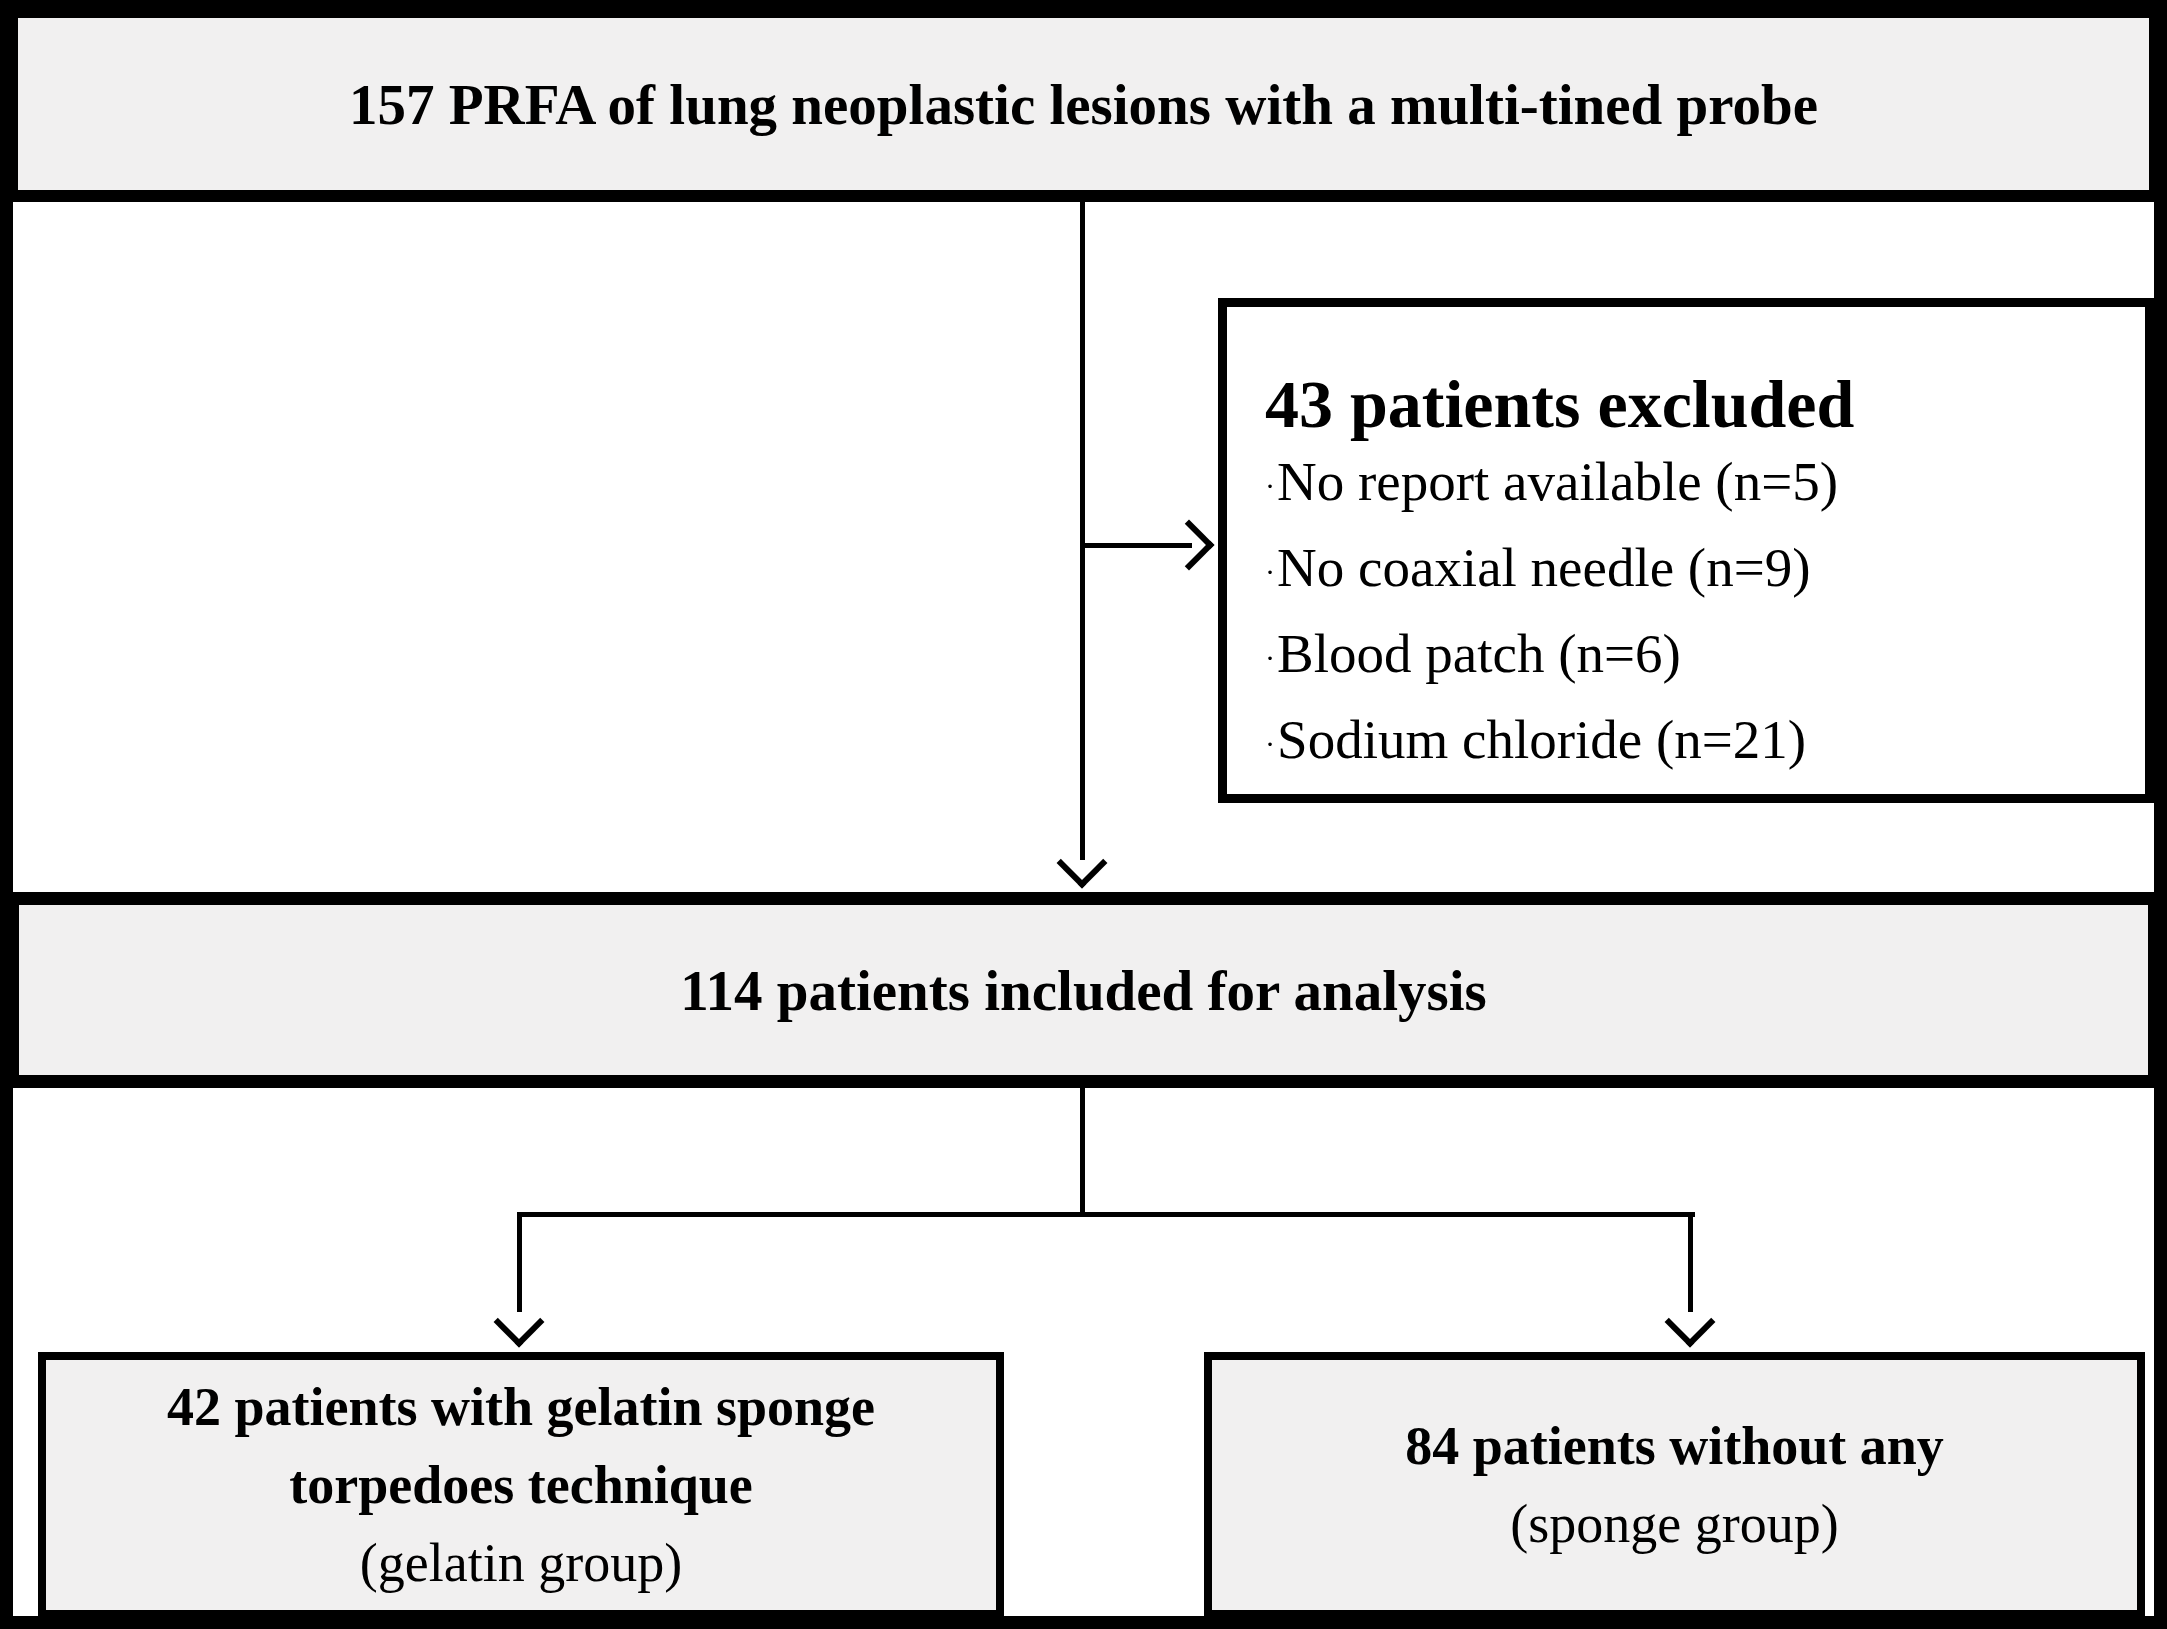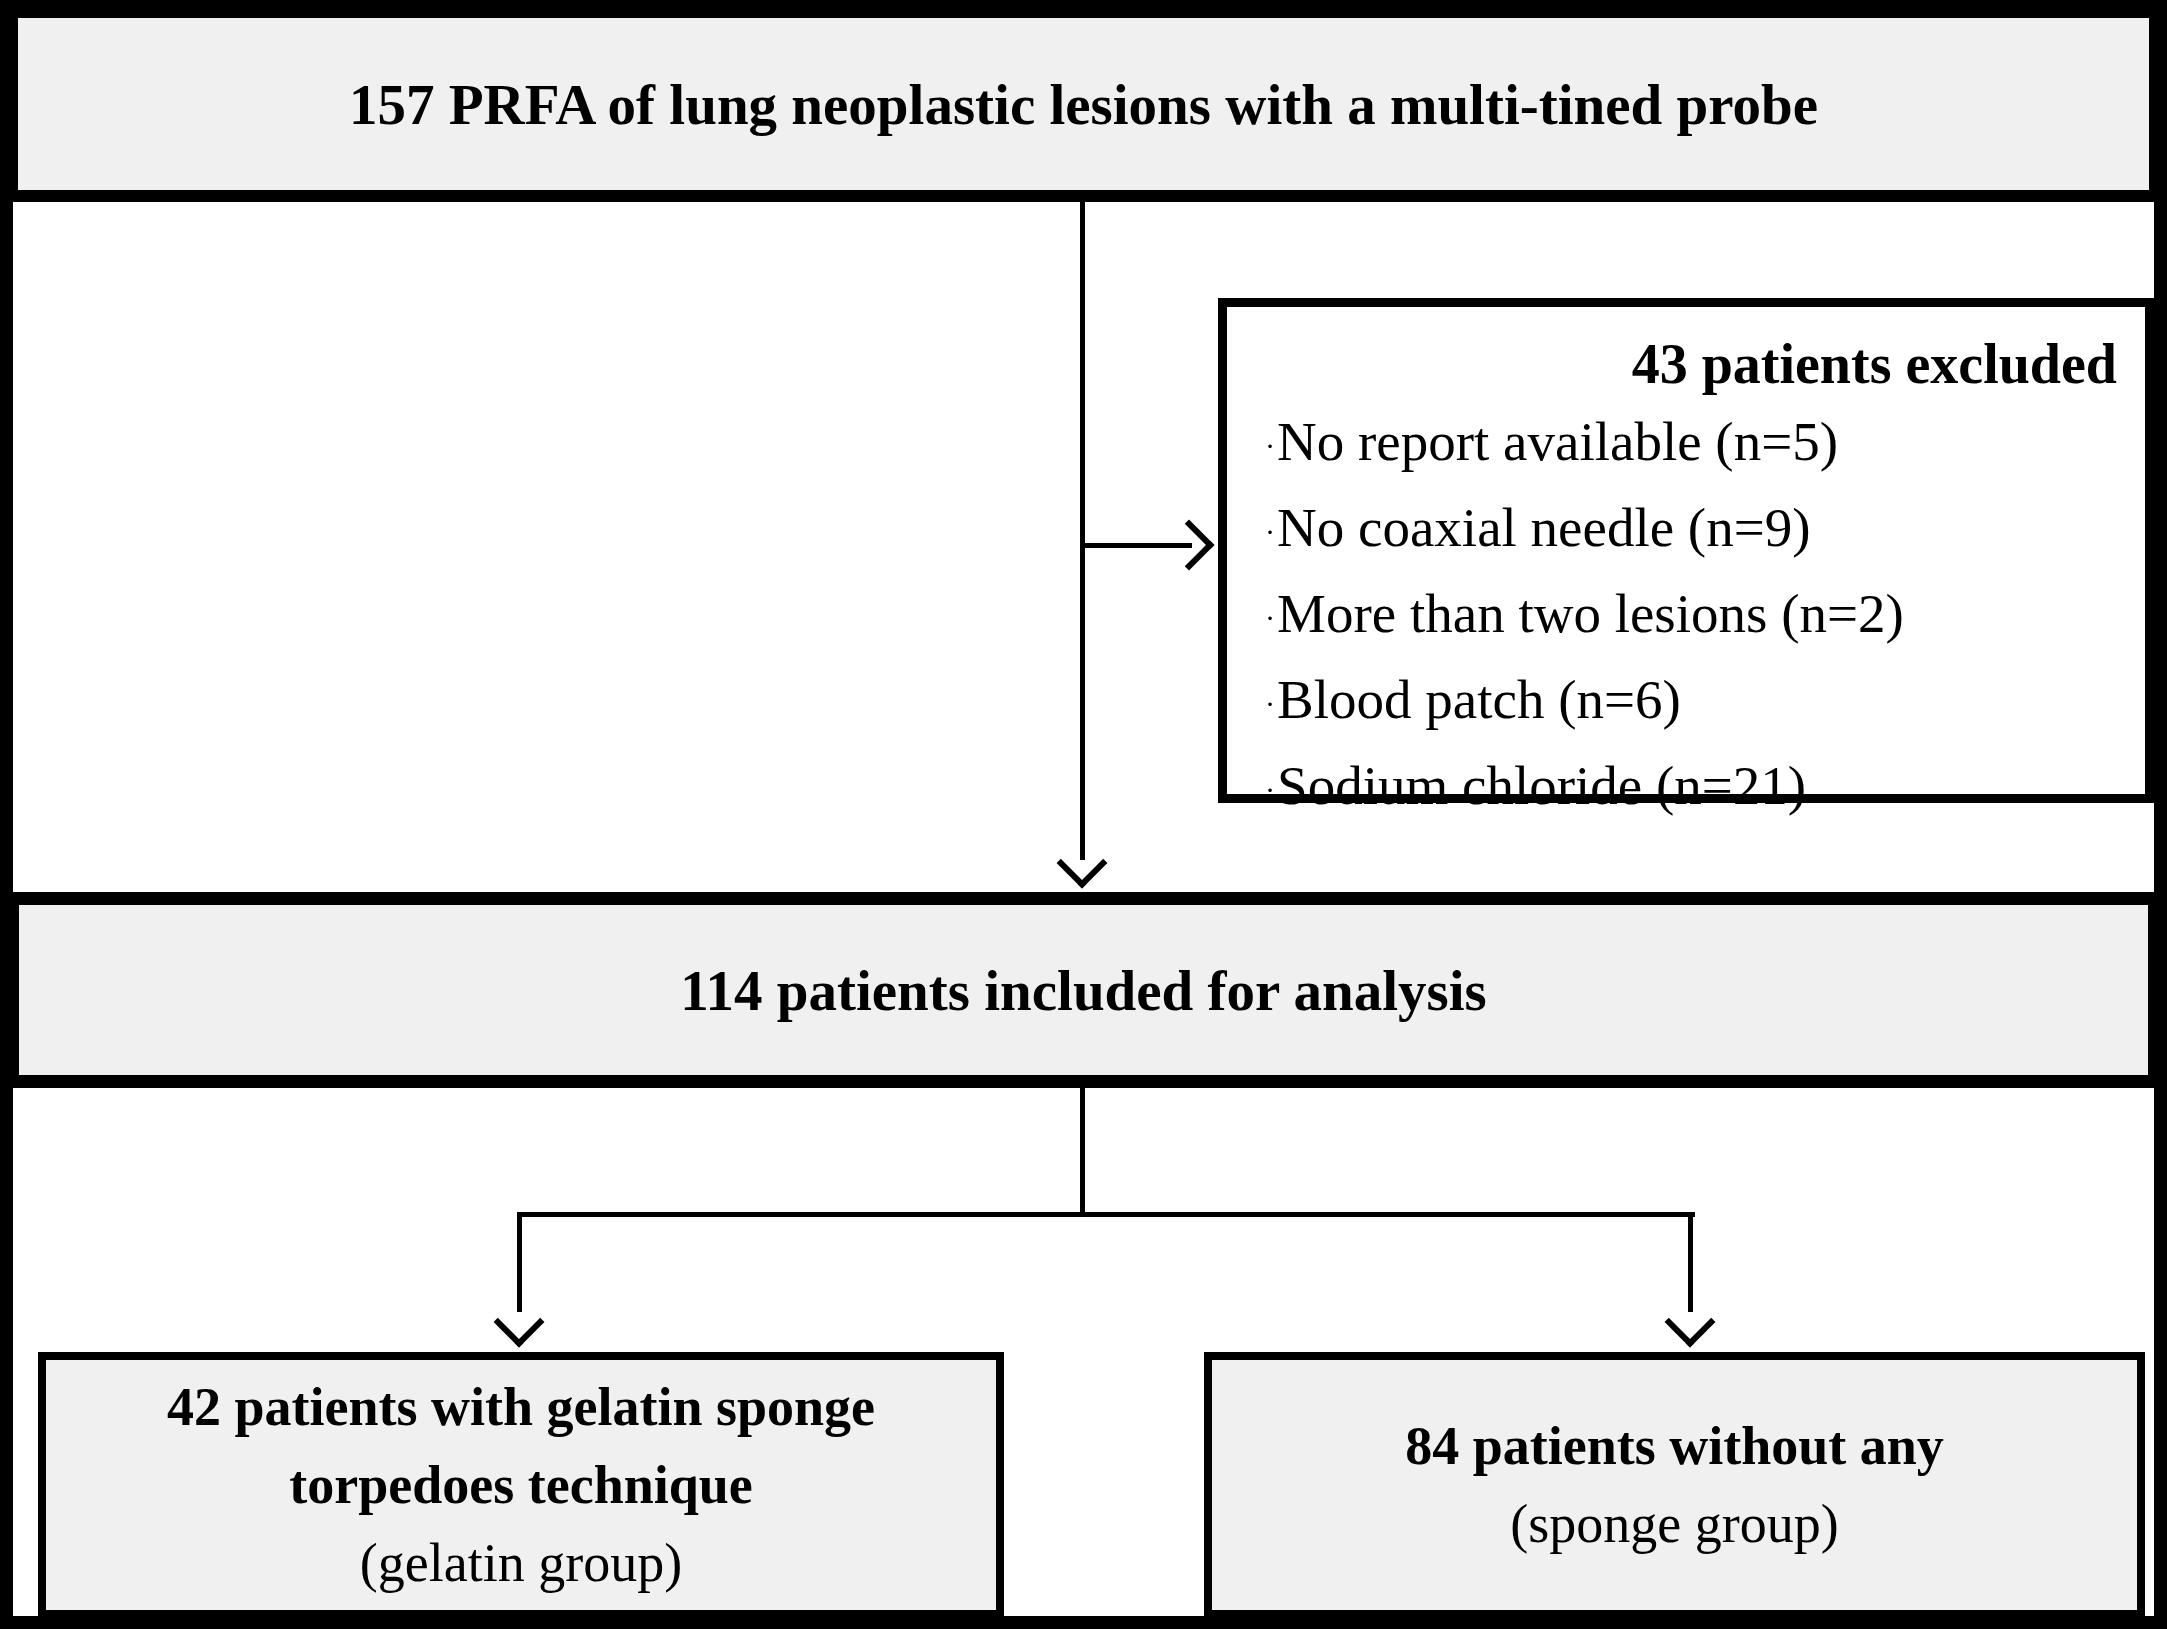--- a/index.html
+++ b/index.html
@@ -46,24 +46,25 @@
     border-width:13px 7px;
     font-weight:bold;font-size:57px;
   }
   .excl-box{
     left:1218px;top:298px;width:936px;height:505px;
     background:var(--background);
     border-width:9px;
     padding:18px 28px 0 38px;
   }
   .excl-title{
-    text-align:right;
+    text-align:left;
     font-weight:bold;
-    font-size:56px;
+    font-size:68px;
     line-height:78px;
+    margin-top:40px;
   }
   .excl-item{
     font-size:55px;
     line-height:77px;
     white-space:nowrap;
   }
   .bullet{
     display:inline-block;
     font-size:0.55em;
     transform:translateY(-0.12em);
@@ -115,21 +116,20 @@
 
   <div class="vline v1"></div>
   <div class="hline hbranch"></div>
   <div class="arrow right ar1"></div>
   <div class="arrow down ad1"></div>
 
   <div class="box excl-box">
     <div class="excl-title">43 patients excluded</div>
     <div class="excl-item"><span class="bullet">·</span><span>No report available (n=5)</span></div>
     <div class="excl-item"><span class="bullet">·</span><span>No coaxial needle (n=9)</span></div>
-    <div class="excl-item"><span class="bullet">·</span><span>More than two lesions (n=2)</span></div>
     <div class="excl-item"><span class="bullet">·</span><span>Blood patch (n=6)</span></div>
     <div class="excl-item"><span class="bullet">·</span><span>Sodium chloride (n=21)</span></div>
   </div>
 
   <div class="box mid-box flex-center">
     <span>114 patients included for analysis</span>
   </div>
 
   <div class="vline v2"></div>
   <div class="hline hsplit"></div>

